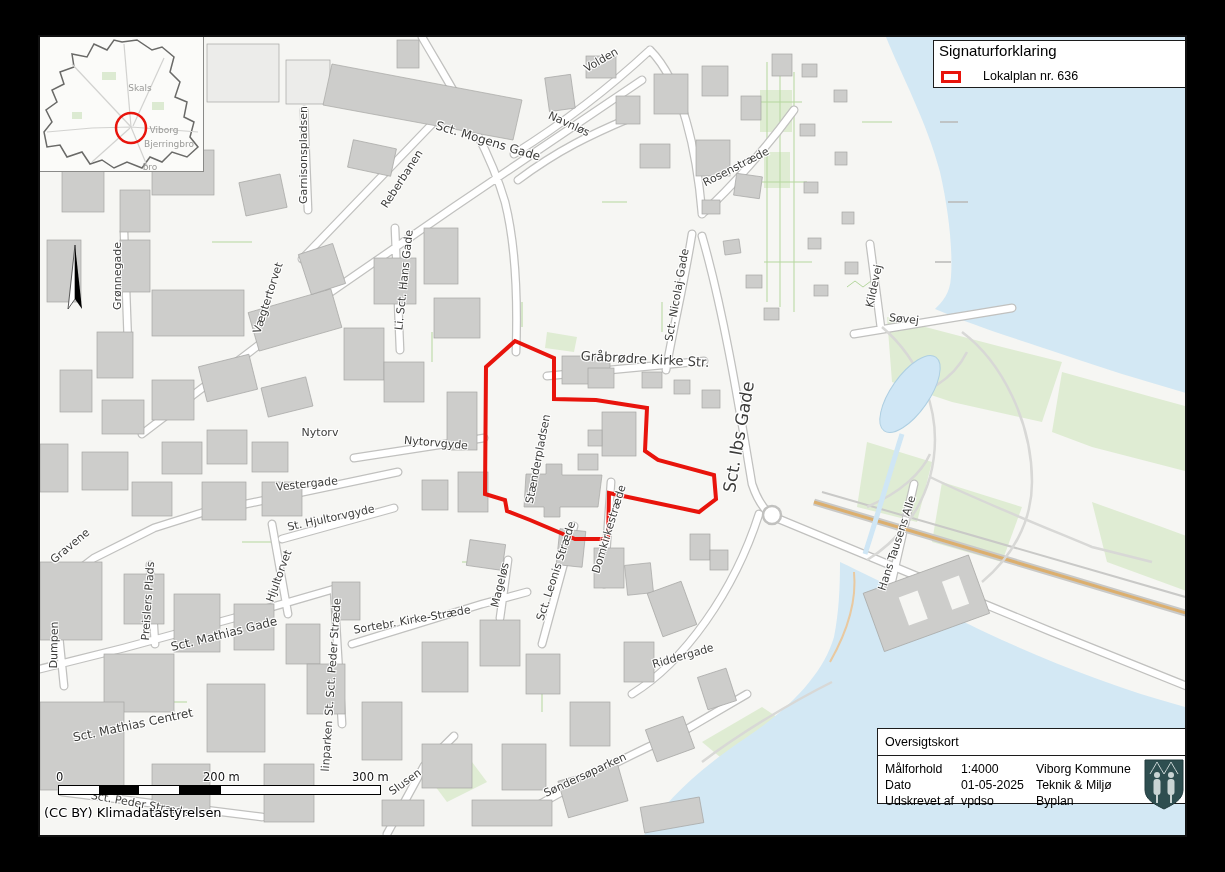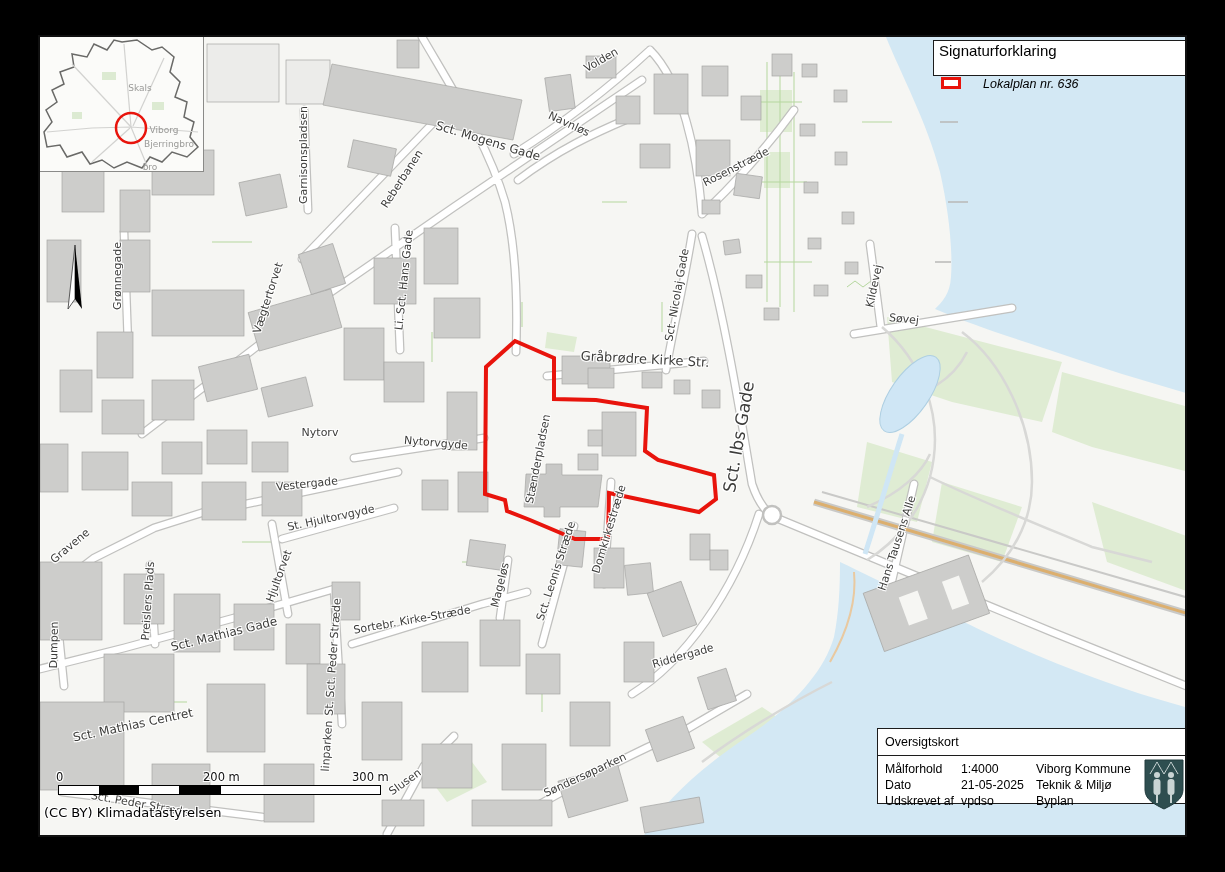--- a/index.html
+++ b/index.html
@@ -6,24 +6,24 @@
   body{width:1225px;height:872px;position:relative;font-family:"DejaVu Sans",sans-serif;}
   .map-page{position:absolute;left:38px;top:35px;width:1149px;height:802px;background:#f6f6f3;
     border:2px solid #101010;box-sizing:border-box;overflow:hidden;}
   .layer{position:absolute;left:0;top:0;}
   .street-label{position:absolute;color:#3d3d3b;white-space:nowrap;line-height:1;
     text-shadow:1px 1px 0 #fff,-1px -1px 0 #fff,1px -1px 0 #fff,-1px 1px 0 #fff,0 0 2px #fff,0 0 2px #fff;
     transform:translate(-50%,-50%) rotate(var(--r,0deg));}
   .inset{position:absolute;left:0;top:0;width:163px;height:134px;background:#fbfbf9;
     border-right:1px solid #8a8a88;border-bottom:1px solid #8a8a88;overflow:hidden;}
   .inset-label{position:absolute;color:#9a9a98;font-size:9px;white-space:nowrap;transform:translate(-50%,-50%);}
-  .legend{position:absolute;right:0;top:3px;width:252px;height:36px;background:#fff;
+  .legend{position:absolute;right:0;top:3px;width:252px;height:48px;background:#fff;
     border:1px solid #1c1c1c;border-right:none;box-sizing:border-box;font-family:"Liberation Sans",sans-serif;}
   .legend-title{font-size:15px;color:#000;padding:1px 0 0 5px;}
-  .legend-item{display:flex;align-items:flex-start;margin:18px 0 0 7px;font-style:italic;}
+  .legend-item{display:flex;align-items:flex-end;margin:10px 0 0 7px;}
   .legend-swatch{width:14px;height:6px;border:3px solid #e8140c;background:#fff;}
   .legend-item-label{font-size:12.5px;color:#000;margin-left:22px;}
   .infobox{position:absolute;right:0;top:691px;width:308px;height:76px;background:#fff;
     border:1px solid #1c1c1c;border-right:none;box-sizing:border-box;font-family:"Liberation Sans",sans-serif;}
   .infobox-title{font-size:12.5px;color:#000;padding:6px 0 6px 7px;border-bottom:1px solid #1c1c1c;}
   .infobox-body{position:relative;font-size:12.3px;color:#000;line-height:16px;padding-top:5px;}
   .ib-col{position:absolute;top:5px;}
   .ib-labels{left:7px;}  .ib-values{left:83px;}  .ib-org{left:158px;}
   .emblem{position:absolute;left:266px;top:2px;}
   .scalebar{position:absolute;left:0;top:730px;width:360px;height:54px;font-size:11.5px;color:#111;}
@@ -331,21 +331,21 @@
   <div class="infobox">
     <div class="infobox-title">Oversigtskort</div>
     <div class="infobox-body">
       <div class="ib-col ib-labels">
         <div>Målforhold</div>
         <div>Dato</div>
         <div>Udskrevet af</div>
       </div>
       <div class="ib-col ib-values">
         <div>1:4000</div>
-        <div>21-05-2025</div>
+        <div>01-05-2025</div>
         <div>vpdso</div>
       </div>
       <div class="ib-col ib-org">
         <div>Viborg Kommune</div>
         <div>Teknik &amp; Miljø</div>
         <div>Byplan</div>
       </div>
       <div class="emblem">
         <svg width="40" height="52" viewBox="0 0 40 52" xmlns="http://www.w3.org/2000/svg">
           <path d="M1,2 h38 v30 c0,10 -11,15 -19,19 c-8,-4 -19,-9 -19,-19 Z" fill="#2e4e50" stroke="#223c3e" stroke-width="1"></path>

